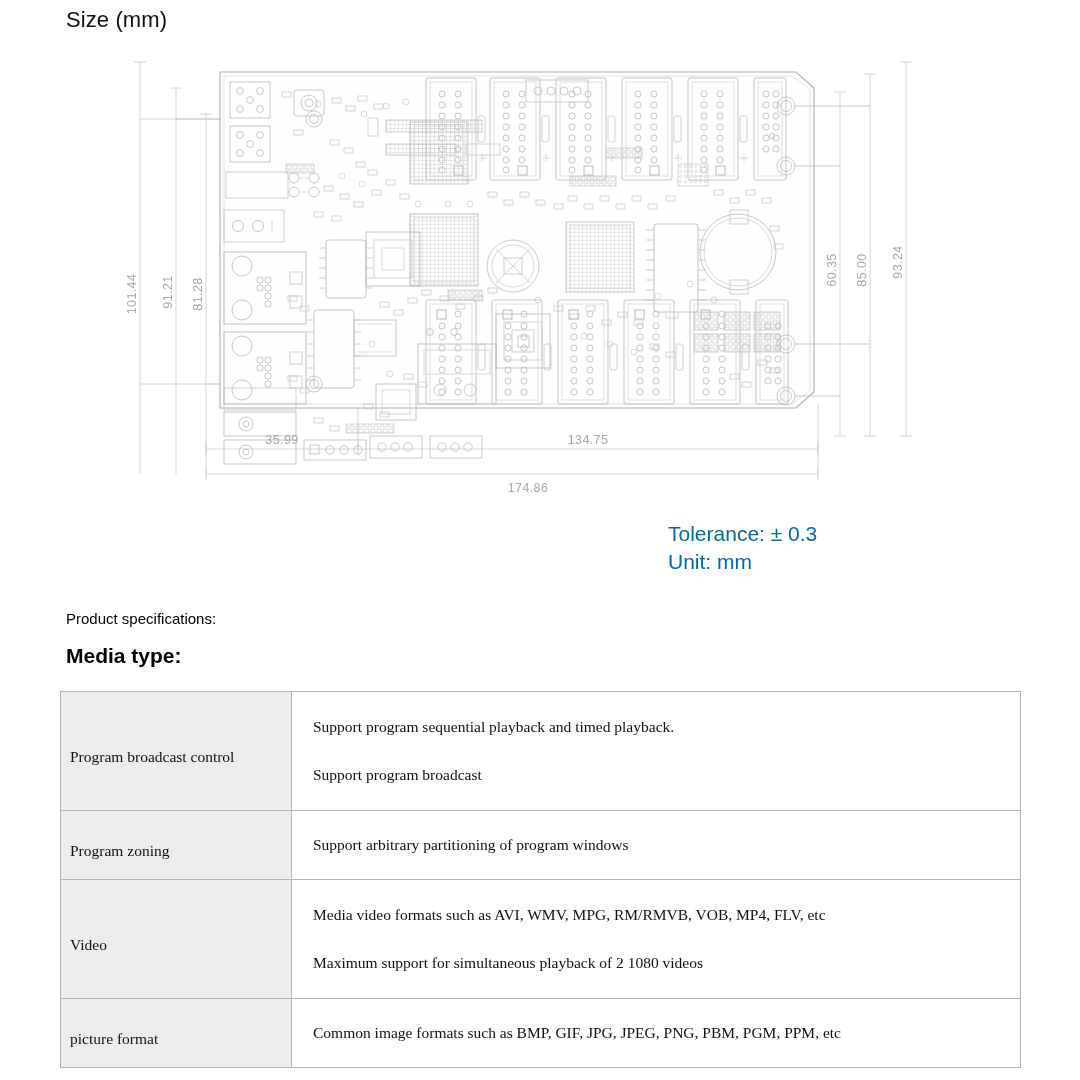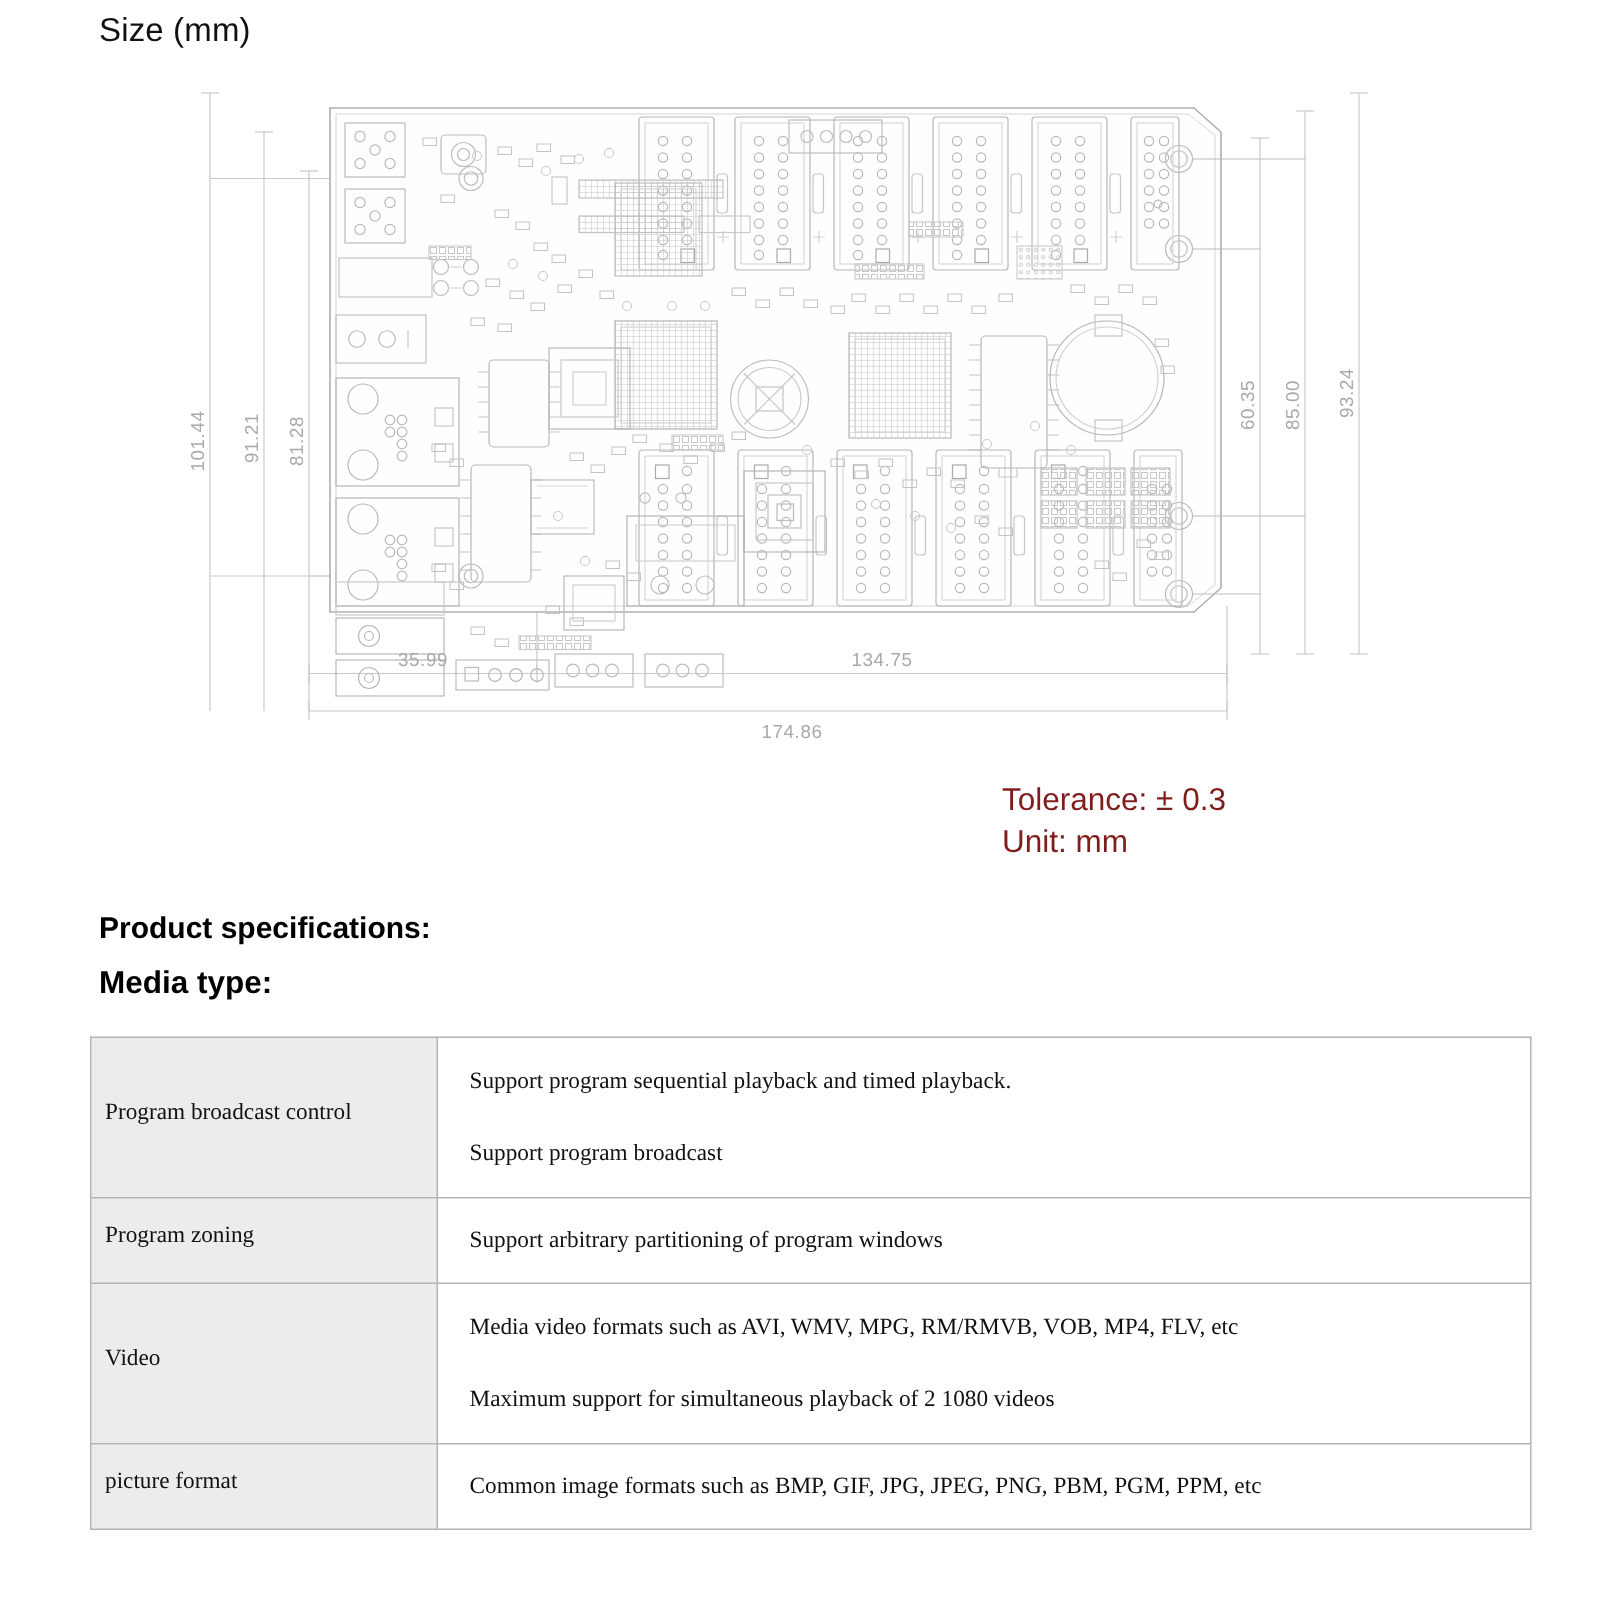--- a/index.html
+++ b/index.html
@@ -44,29 +44,29 @@
     width: 850px;
     height: 470px;
   }
   
   #tolerance-note {
     position: absolute;
     left: 668px;
     top: 520px;
     font-size: 21px;
     line-height: 28px;
-    color: #7f1d1d;
+    color: #0369a1;
   }
   
   #spec-heading {
     position: absolute;
     left: 66px;
     top: 605px;
-    font-size: 20px;
-    font-weight: bold;
+    font-size: 15px;
+    font-weight: normal;
     line-height: 28px;
     color: #000;
   }
   #media-heading {
     position: absolute;
     left: 66px;
     top: 642px;
     font-size: 21px;
     font-weight: bold;
     line-height: 28px;
@@ -85,21 +85,21 @@
   #spec-table col.label-col { width: 231px; }
   #spec-table col.value-col { width: 729px; }
   #spec-table td {
     border: 1px solid #b4b4b4;
     vertical-align: middle;
     color: #111;
     font-family: Liberation Serif, serif;
   }
   #spec-table td.label-cell {
     background: #ececec;
-    padding: 4px 0 10px 9px;
+    padding: 22px 0 10px 9px;
     font-size: 15.5px;
     line-height: 20px;
   }
   #spec-table td.value-cell {
     background: #ffffff;
     padding: 10px 10px 10px 21px;
     line-height: 20px;
   }
   .value-cell .line {
     display: block;

